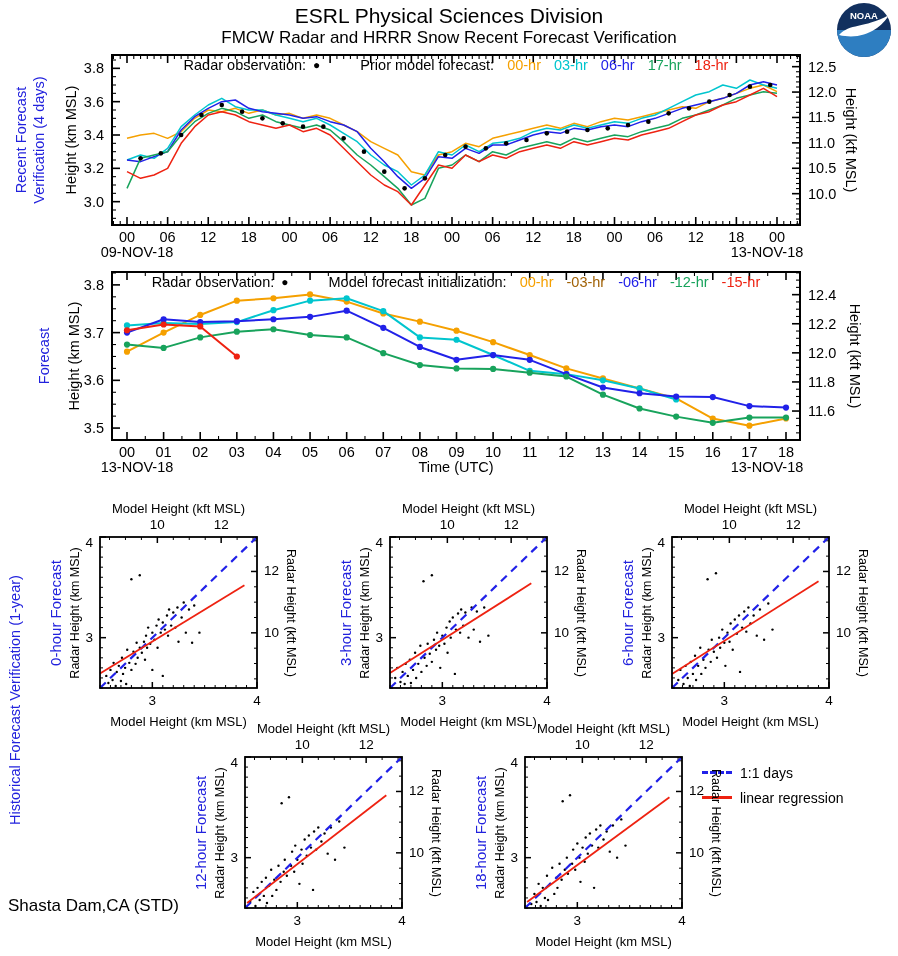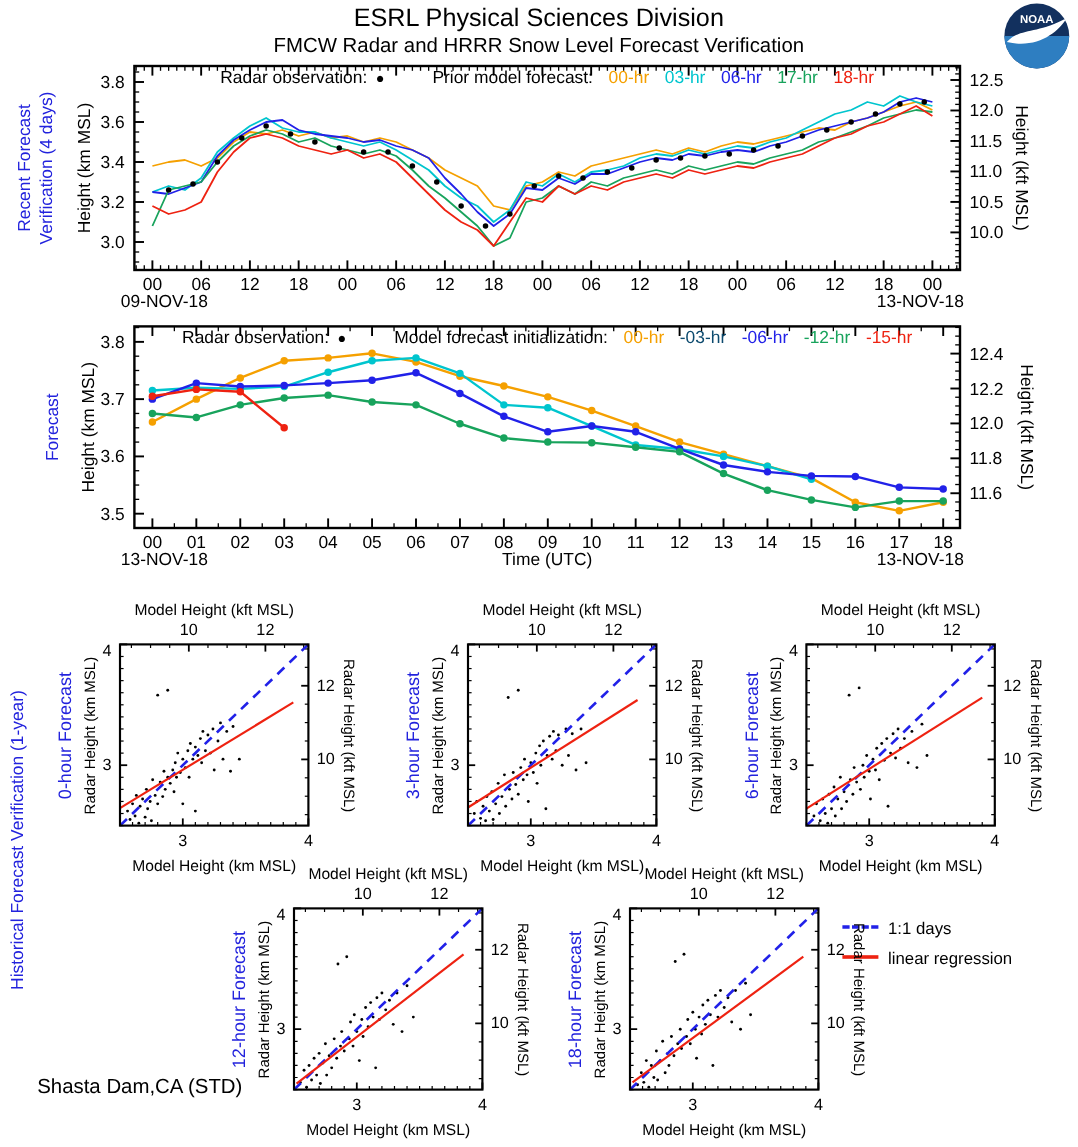--- a/index.html
+++ b/index.html
@@ -13,21 +13,21 @@
               align-items:center;gap:13px;font-size:14.5px;}
   .legend-row .dot{font-size:12px;margin-left:-6px;}
   .legend-row .gap{width:14px;}
   #sc-legend{position:absolute;left:702px;top:760px;font-size:14px;}
   #sc-legend .row{display:flex;align-items:center;gap:8px;height:25px;}
   #sc-legend .samp{display:inline-block;width:30px;height:0;}
   #sc-legend .samp.dash{border-top:3px dashed #2121E8;}
   #sc-legend .samp.solid{border-top:3px solid #EE2211;}
   #title{position:absolute;left:0;top:4px;width:898px;text-align:center;font-size:21px;}
   #subtitle{position:absolute;left:0;top:28px;width:898px;text-align:center;font-size:17px;}
-  #station-name{position:absolute;left:8px;top:896px;font-size:17px;margin-left:23px;}
+  #station-name{position:absolute;left:8px;top:896px;font-size:17px;}
   #station-loc{position:absolute;left:8px;top:921px;font-size:15px;}
   svg text{font-family:"Liberation Sans",sans-serif;}
 </style>
 </head>
 <body>
 <div id="canvas">
 
 <svg id="charts" width="898" height="956" style="position:absolute;left:0;top:0;">
       <line x1="113.45833333333333" y1="225" x2="113.45833333333333" y2="221" stroke="#000" stroke-width="1.1"></line>
       <line x1="113.45833333333333" y1="55" x2="113.45833333333333" y2="59" stroke="#000" stroke-width="1.1"></line>
@@ -1124,21 +1124,21 @@
       <circle cx="612.92" cy="825.4533333333334" r="1.2" fill="#000"></circle>
       <circle cx="617.1066666666667" cy="857.6666666666666" r="1.2" fill="#000"></circle>
       <circle cx="621.2933333333333" cy="819.4133333333334" r="1.2" fill="#000"></circle>
       <circle cx="625.48" cy="845.5866666666667" r="1.2" fill="#000"></circle>
       <line x1="525" y1="908" x2="682" y2="757" stroke="#2121E8" stroke-width="2.2" stroke-dasharray="8,6"></line>
       <line x1="527.0933333333334" y1="901.96" x2="669.44" y2="797.2666666666667" stroke="#EE2211" stroke-width="1.8"></line>
       <rect x="525" y="757" width="157" height="151" fill="none" stroke="#000" stroke-width="1.8"></rect>
     </svg>
 
 <div id="title">ESRL Physical Sciences Division</div>
-<div id="subtitle">FMCW Radar and HRRR Snow Level Forecast Verification</div>
+<div id="subtitle">FMCW Radar and HRRR Snow Recent Forecast Verification</div>
 
 <svg width="56" height="56" style="position:absolute;left:836px;top:2px;">
   <defs>
         <clipPath id="lc">
           <circle cx="28" cy="28" r="27"></circle>
         </clipPath>
       </defs>
   <circle cx="28" cy="28" r="27" fill="#12305E"></circle>
   <rect x="0" y="28" width="56" height="28" fill="#2E7EC1" clip-path="url(#lc)"></rect>
   <path d="M3 33 C 14 21, 27 27, 53 13 C 46 25, 28 39, 3 33 Z" fill="#ffffff" clip-path="url(#lc)"></path>
@@ -1162,21 +1162,21 @@
 <div class="vlabr" style="left:851px;top:140px;font-size:14.5px;">Height (kft MSL)</div>
 <div class="lab" style="left:137px;top:252px;font-size:14.5px;">09-NOV-18</div>
 <div class="lab" style="left:767px;top:252px;font-size:14.5px;">13-NOV-18</div>
 
 <div class="legend-row" style="top:274px;" id="p2-legend">
   <span>Radar observation:</span>
       <span class="dot">●</span>
       <span class="gap"></span>
   <span>Model forecast initialization:</span>
 <span style="color: rgb(245, 160, 0);">00-hr</span>
-      <span style="color: #0c4a6e;">-03-hr</span>
+      <span style="color: #a16207;">-03-hr</span>
       <span style="color: rgb(33, 33, 232);">-06-hr</span>
       <span style="color: rgb(24, 163, 92);">-12-hr</span>
       <span style="color: rgb(238, 34, 17); text-align: center;">-15-hr</span>
     </div>
 <div class="vlab blue" style="left:44px;top:356px;font-size:14.5px;">Forecast</div>
 <div class="vlab" style="left:74px;top:356px;font-size:14.5px;">Height (km MSL)</div>
 <div class="vlabr" style="left:855px;top:356px;font-size:14.5px;">Height (kft MSL)</div>
 <div class="lab" style="left:137px;top:467px;font-size:14.5px;">13-NOV-18</div>
 <div class="lab" style="left:456px;top:467px;font-size:14.5px;">Time (UTC)</div>
 <div class="lab" style="left:767px;top:467px;font-size:14.5px;">13-NOV-18</div>

